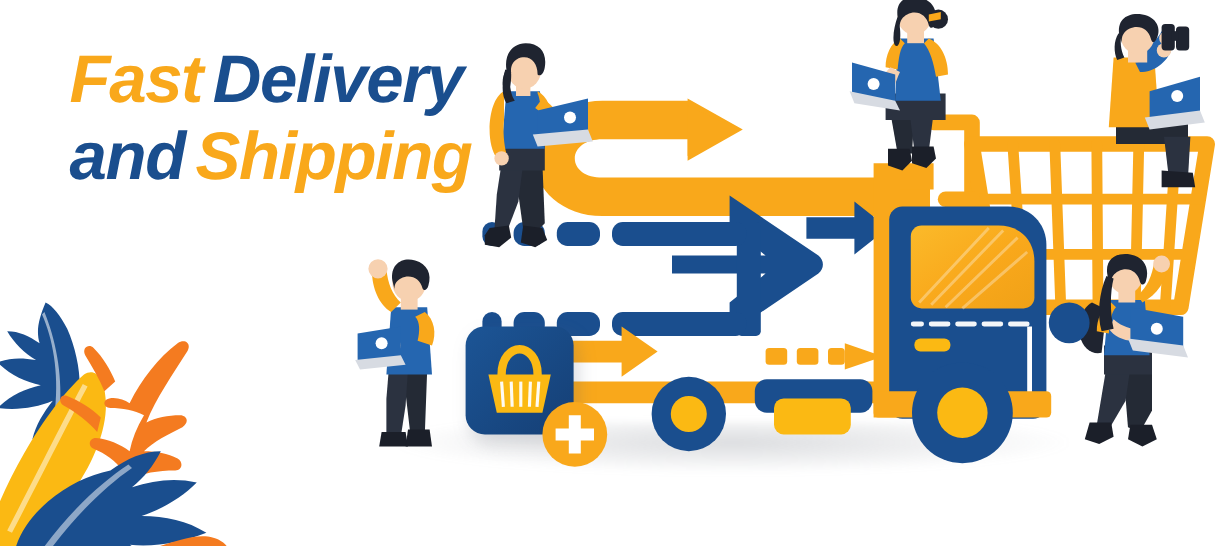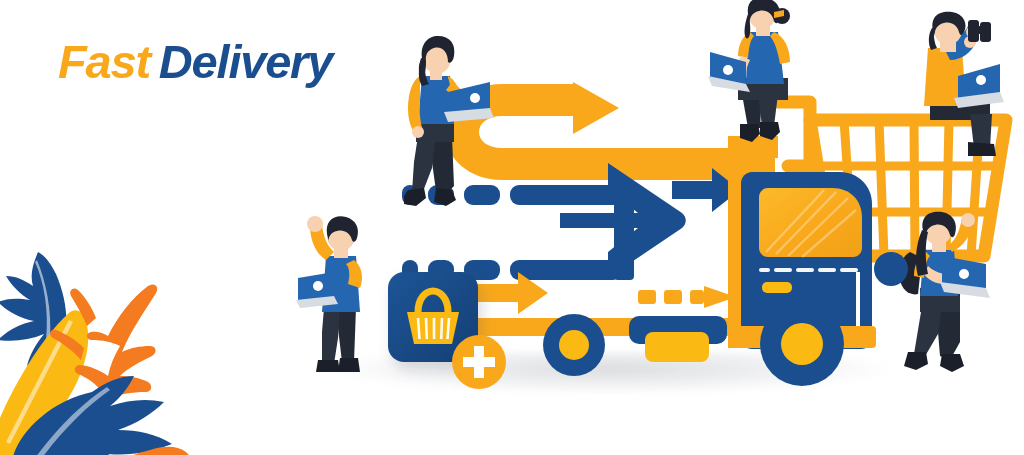--- a/index.html
+++ b/index.html
@@ -19,21 +19,21 @@
 
   
   #headline {
     position: absolute;
     left: 58px;
     top: 38px;
     width: 330px;
     line-height: 1.0;
     font-weight: 700;
     font-style: italic;
-    font-size: 47px;
+    font-size: 56px;
     letter-spacing: -1.2px;
     user-select: none;
   }
   #headline .line { display: block; white-space: nowrap; }
   #headline .line2 { margin-top: 8px; }
   .w-yellow { color: #F9A81B; }
   .w-blue   { color: #1A4E8E; }
   .sp { display: inline-block; width: 9px; }
 
   
@@ -50,20 +50,23 @@
   svg { display: block; overflow: visible; }
 </style>
 </head>
 <body>
 
 <div id="stage">
 
   <div id="headline">
     <span class="line line1">
       <span class="w-yellow">Fast</span><span class="sp"></span><span class="w-blue">Delivery</span>
+    </span>
+    <span class="line line2">
+      <span class="w-blue">and</span><span class="sp"></span><span class="w-yellow">Shipping</span>
     </span>
   </div>
 
   <div class="abs" style="left:-20px; top:240px; width:250px; height:230px;">
     <svg width="250" height="230" viewBox="0 0 250 230">
 
       <g>
         <path fill="#1A4E8E" d="M58,12 C52,26 50,36 53,46 C44,40 36,36 26,36
           C32,46 40,54 50,60 C38,58 28,58 18,62 C28,72 40,78 54,81
           C40,84 28,90 18,100 C34,102 50,100 64,94 C56,104 50,114 47,126

